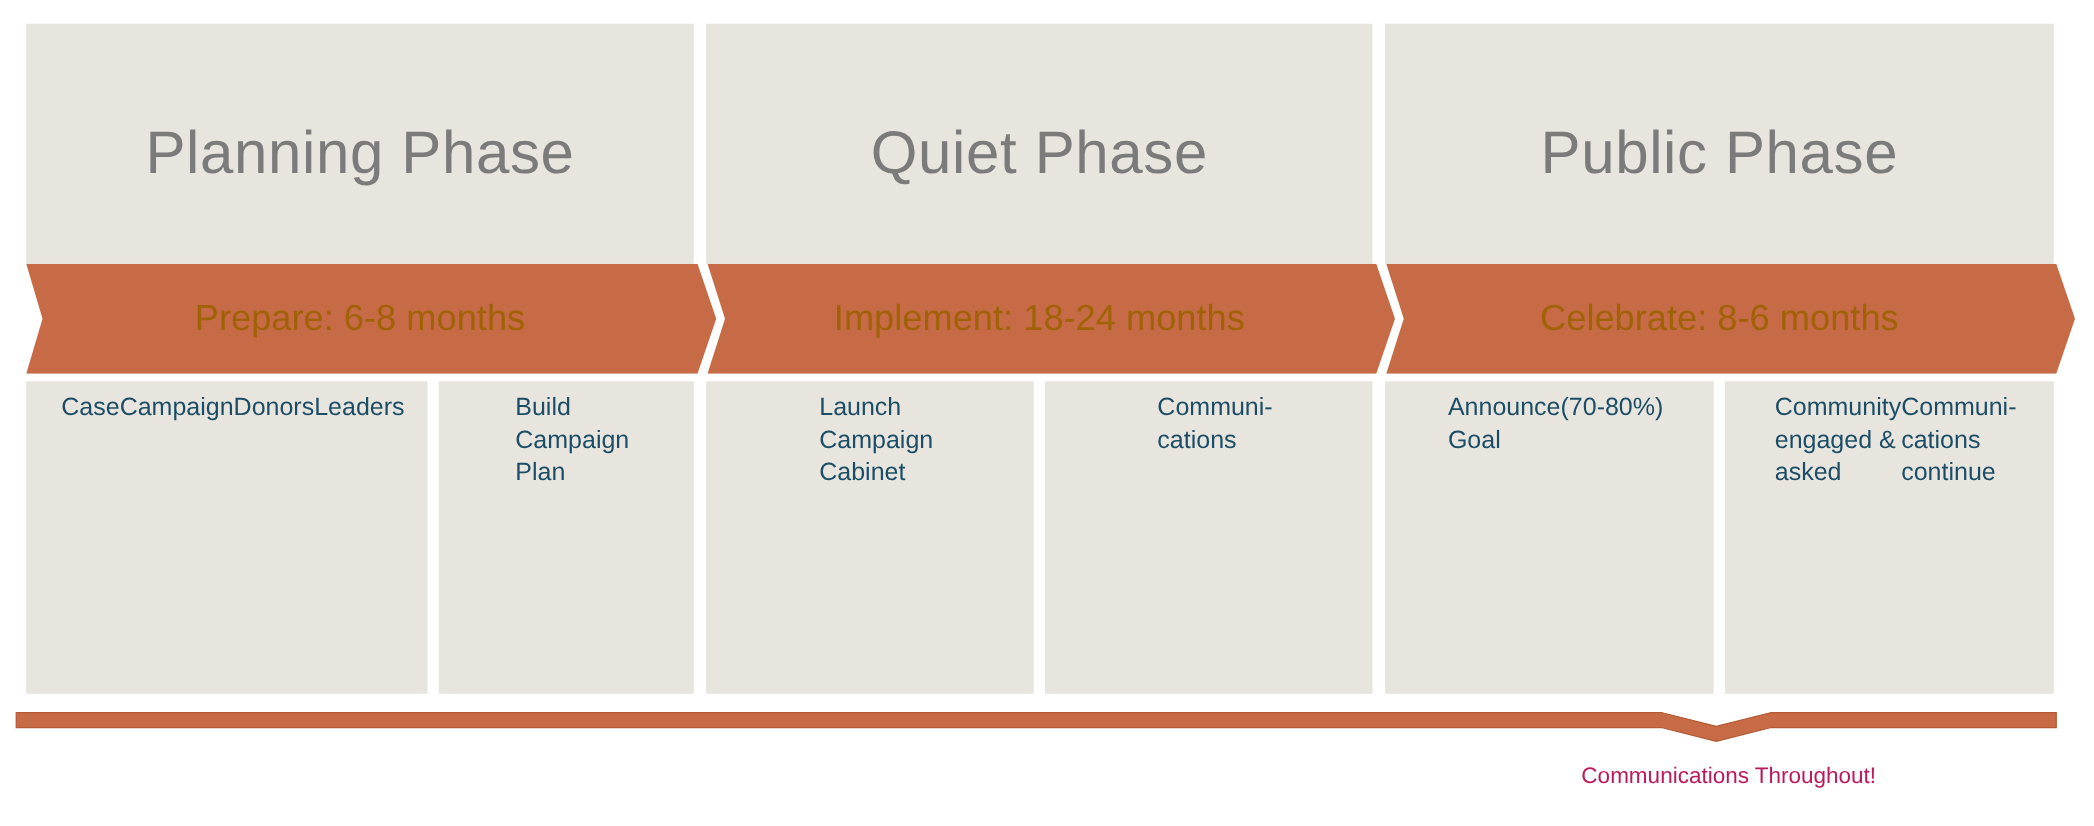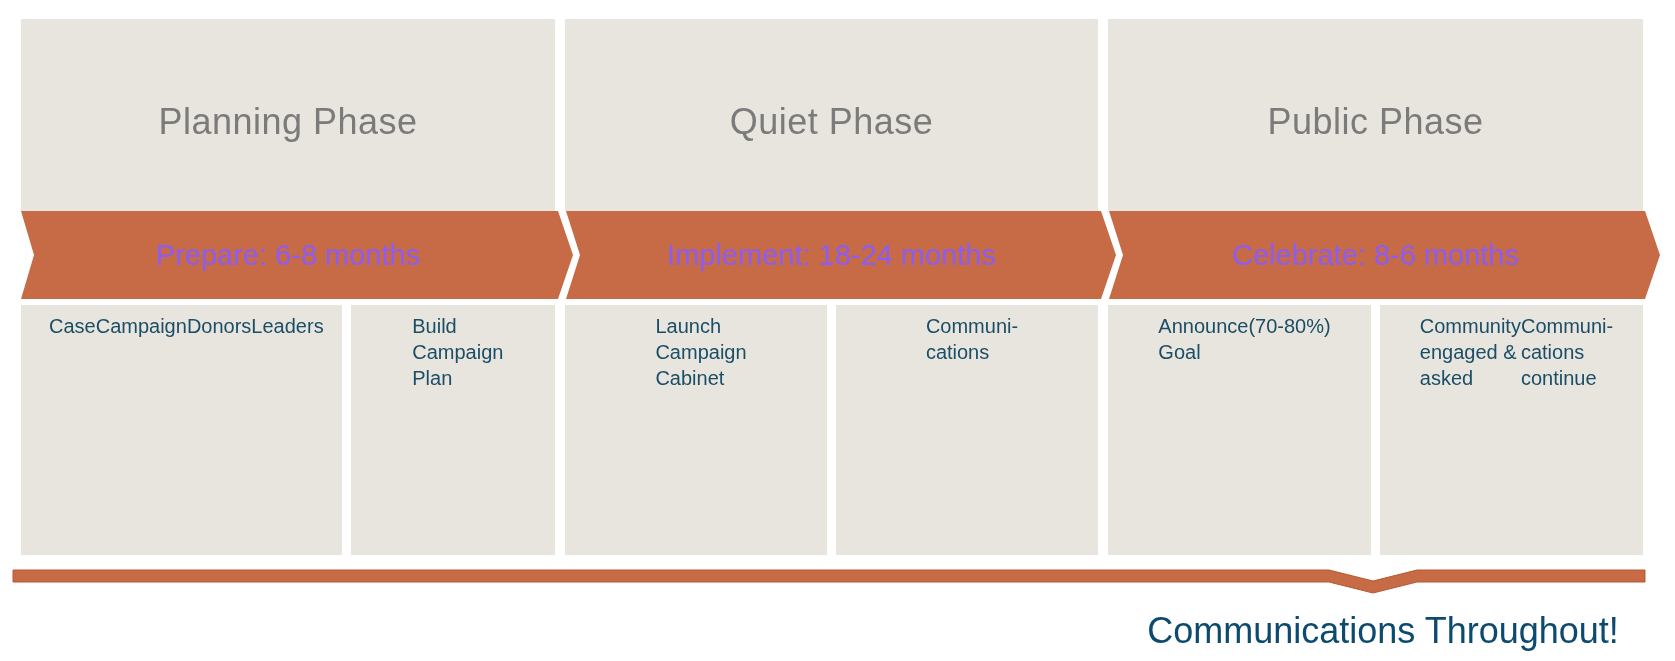--- a/index.html
+++ b/index.html
@@ -16,32 +16,32 @@
   .col3{left:1108px;width:535px;}
 
   
   .phase-header{
     position:absolute;top:19px;height:192px;
     background:#E8E5DF;
     display:flex;align-items:center;justify-content:center;
   }
   .phase-title{
     color:#7B7B7B;
-    font-size:36px;
+    font-size:48px;
     letter-spacing:0.5px;
     padding-top:14px;
     white-space:nowrap;
   }
 
   
   .banners{position:absolute;left:0;top:211px;}
   .banner-label{
     position:absolute;top:211px;height:88px;
     display:flex;align-items:center;justify-content:center;
-    color:#8b5cf6;font-size:29px;white-space:nowrap;
+    color:#a16207;font-size:29px;white-space:nowrap;
   }
 
   
   .detail-row{
     position:absolute;top:305px;height:250px;
     display:flex;gap:9px;
   }
   .detail-box{
     flex:1 1 0;
     background:#E8E5DF;
@@ -56,22 +56,22 @@
     line-height:26px;
     white-space:pre-line;
   }
 
   
   .bottom-bar{position:absolute;left:0;top:565px;}
 
   .footer-label{
     position:absolute;left:1110px;top:610px;width:546px;
     text-align:center;
-    color:#0c4a6e;
-    font-size:36px;
+    color:#be185d;
+    font-size:18px;
     white-space:nowrap;
   }
 </style>
 </head>
 <body>
 
 <div class="canvas">
 
   <div class="phase-header col1">
     <div class="phase-title">Planning Phase</div>

